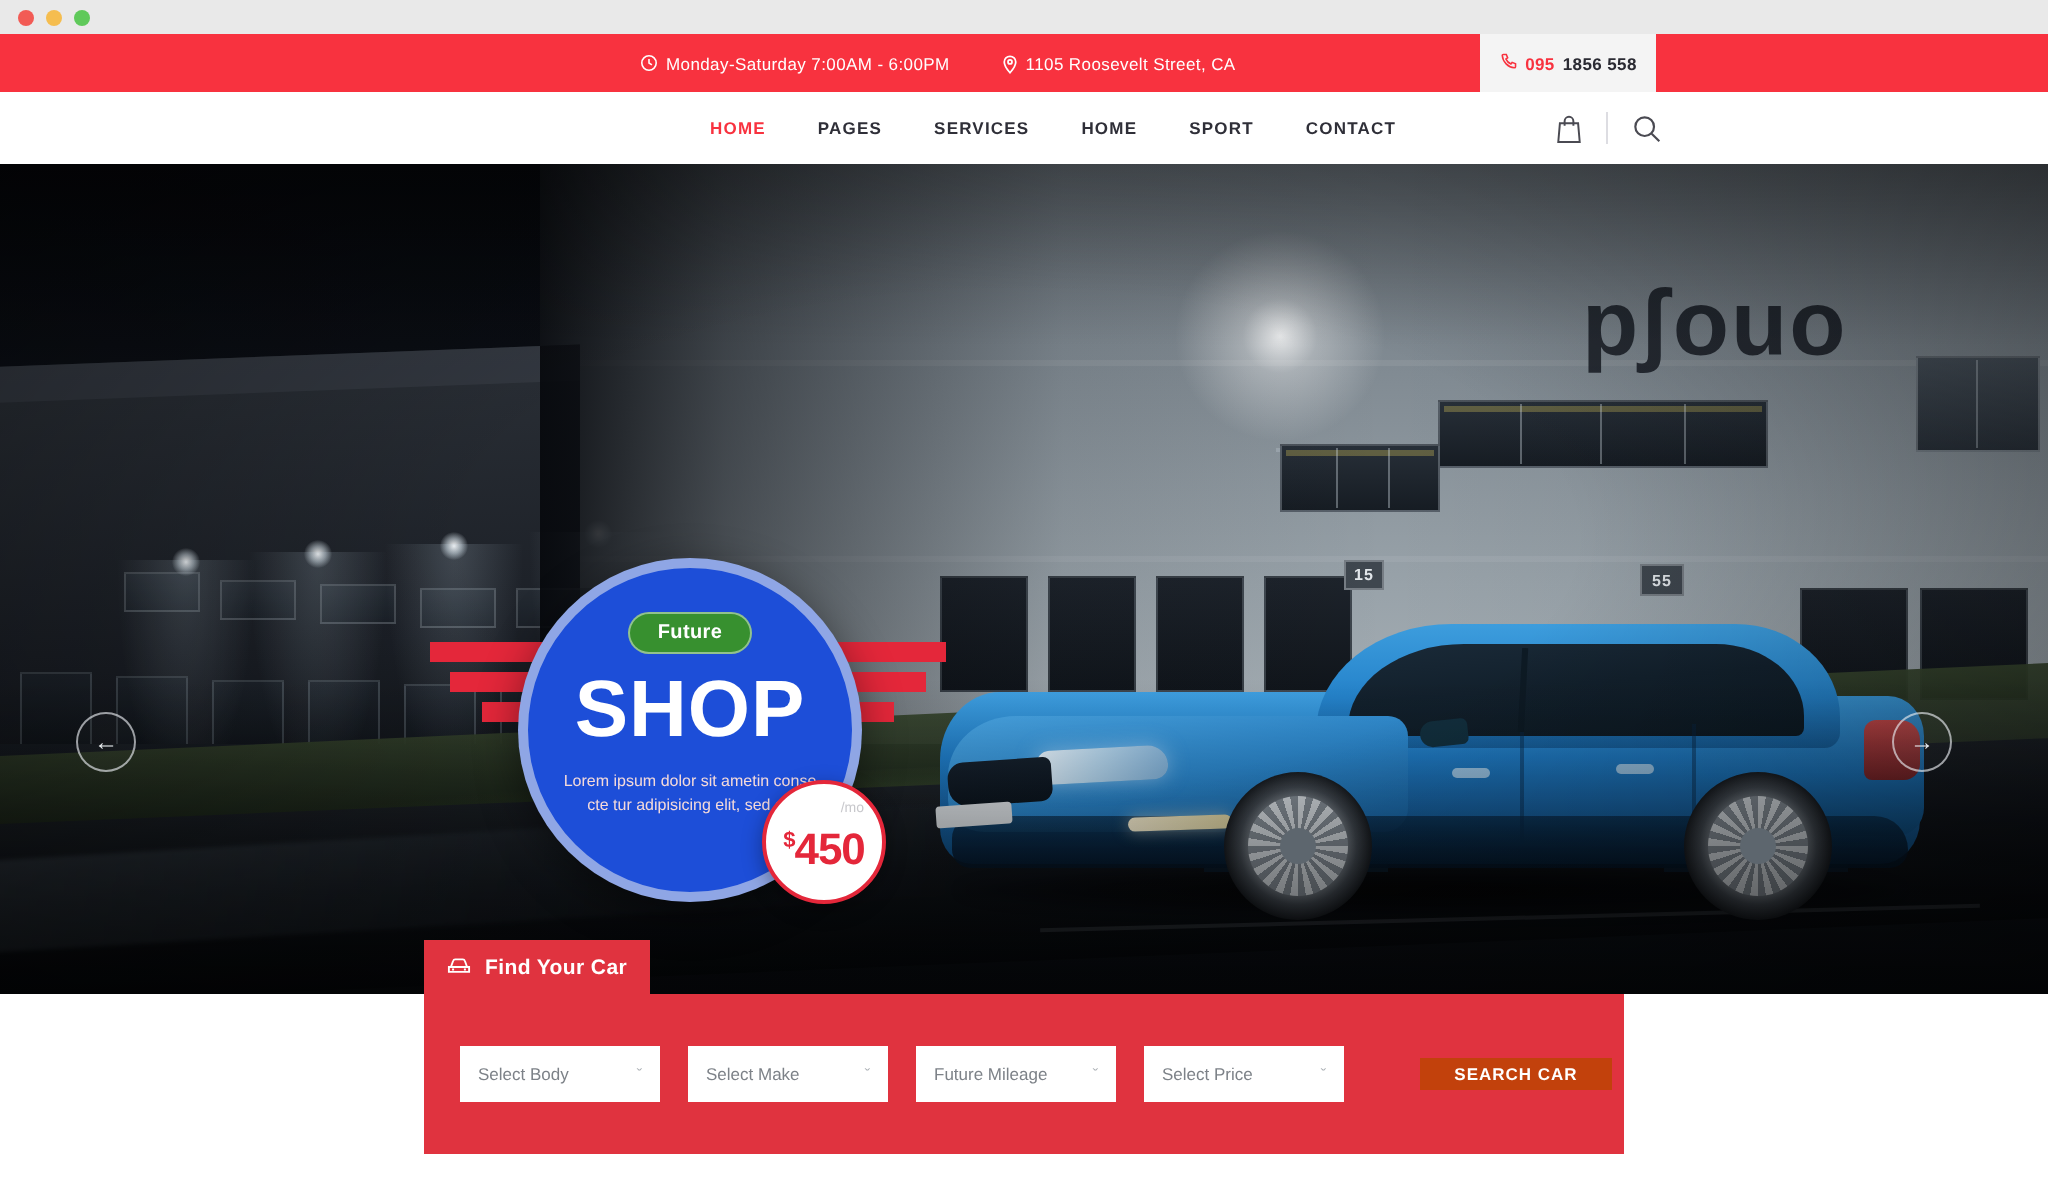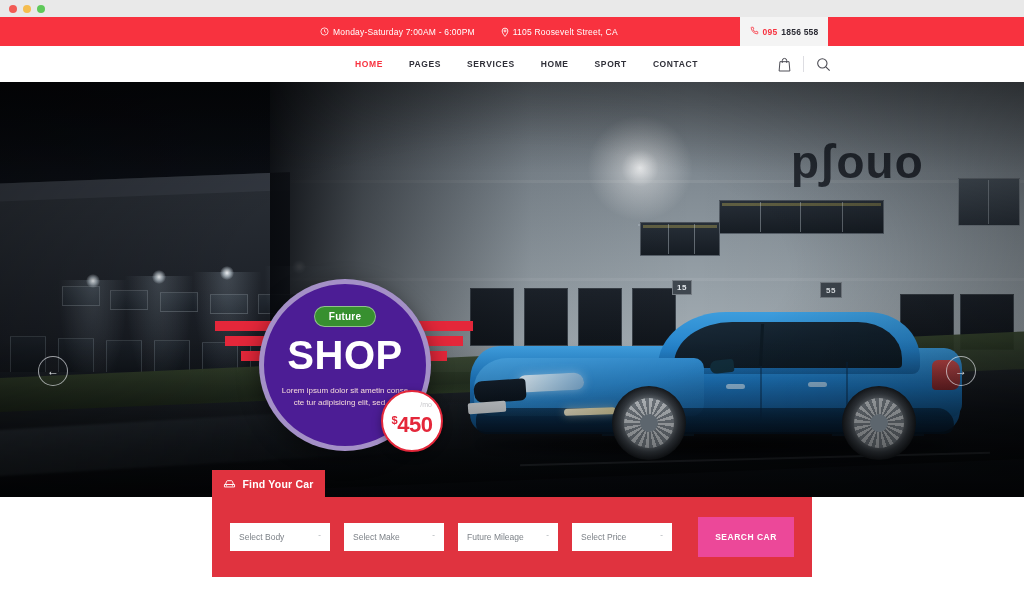--- a/index.html
+++ b/index.html
@@ -477,21 +477,21 @@
     position: absolute;
     left: 215px; top: 233px;
     width: 258px; height: 56px;
     z-index: 8;
   }
   .badge {
     position: absolute;
     left: 259px; top: 197px;
     width: 172px; height: 172px;
     border-radius: 50%;
-    background: #4c1d95;
+    background: #1d4ed8;
     border: 5px solid rgba(236,238,240,.55);
     z-index: 10;
     display: flex;
     flex-direction: column;
     align-items: center;
     padding-top: 22px;
     box-shadow: 0 6px 22px rgba(0,0,0,.45);
   }
   .badge-tag {
     background: #37902f;
@@ -609,31 +609,31 @@
     justify-content: space-between;
     padding: 0 9px;
     font-size: 8.5px;
     color: #7d8288;
     cursor: pointer;
     white-space: nowrap;
   }
   .select .chev { color: #a9aeb3; font-size: 8px; }
   .search-btn {
     width: 96px;
-    height: 40px;
-    background: #ec4899;
+    height: 16px;
+    background: #c2410c;
     color: #ffffff;
     font-size: 8.5px;
     font-weight: bold;
     letter-spacing: .5px;
     display: flex;
     align-items: center;
     justify-content: center;
     cursor: pointer;
-    margin-left: 12px;
+    margin-left: 24px;
   }
 
   .page-bottom {
     position: absolute;
     left: 0; top: 497px;
     width: 1024px; height: 96px;
     background: #ffffff;
   }
 </style>
 </head>

